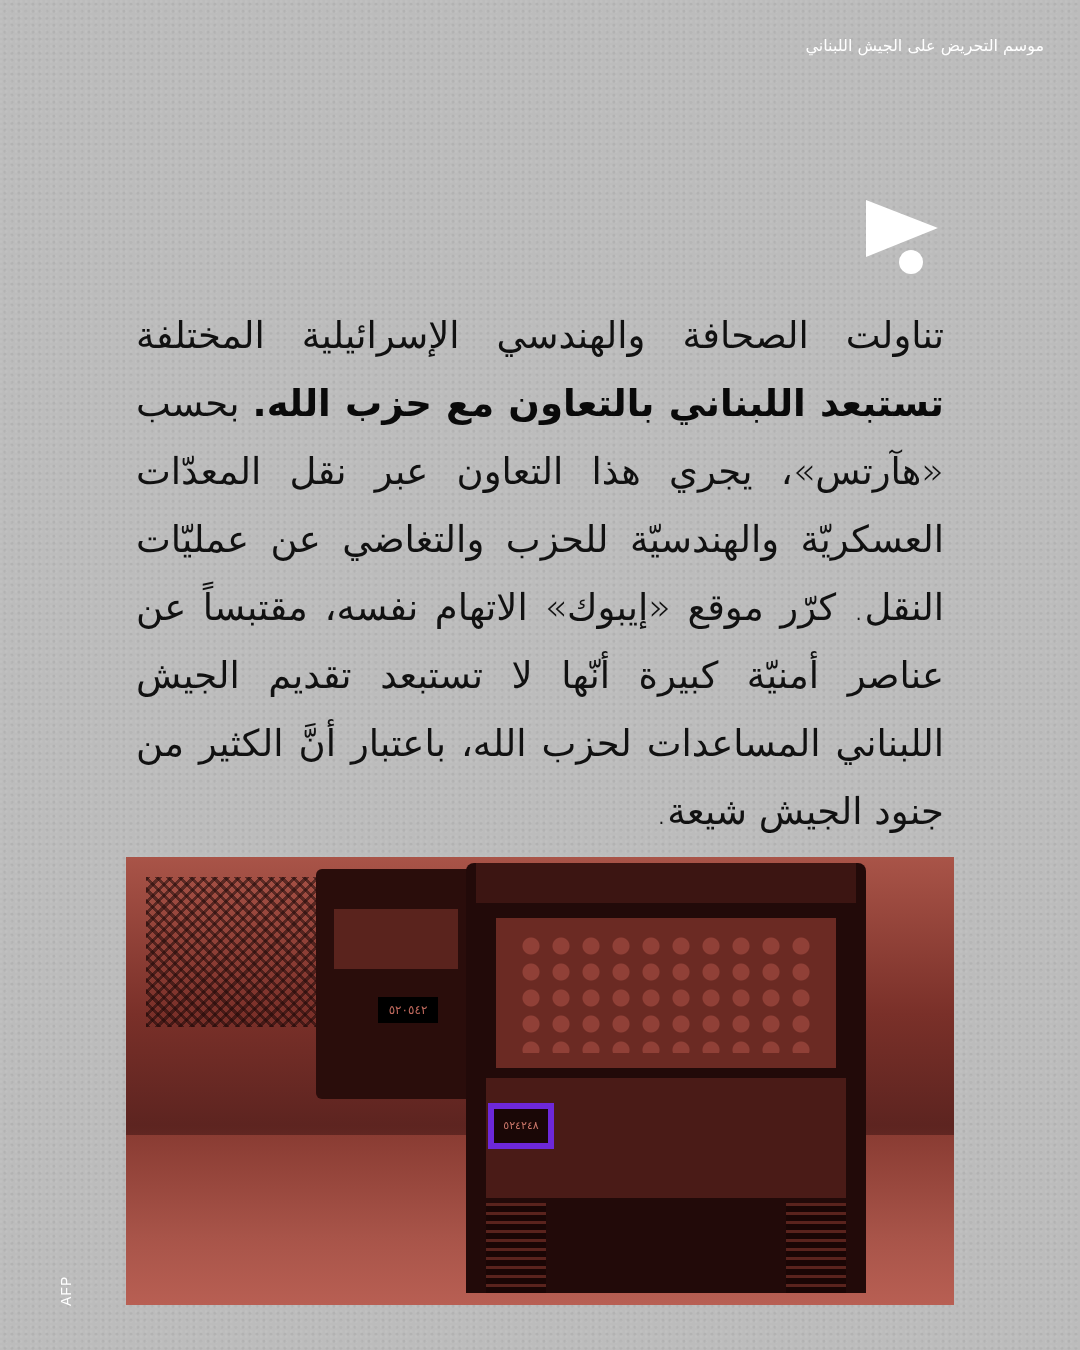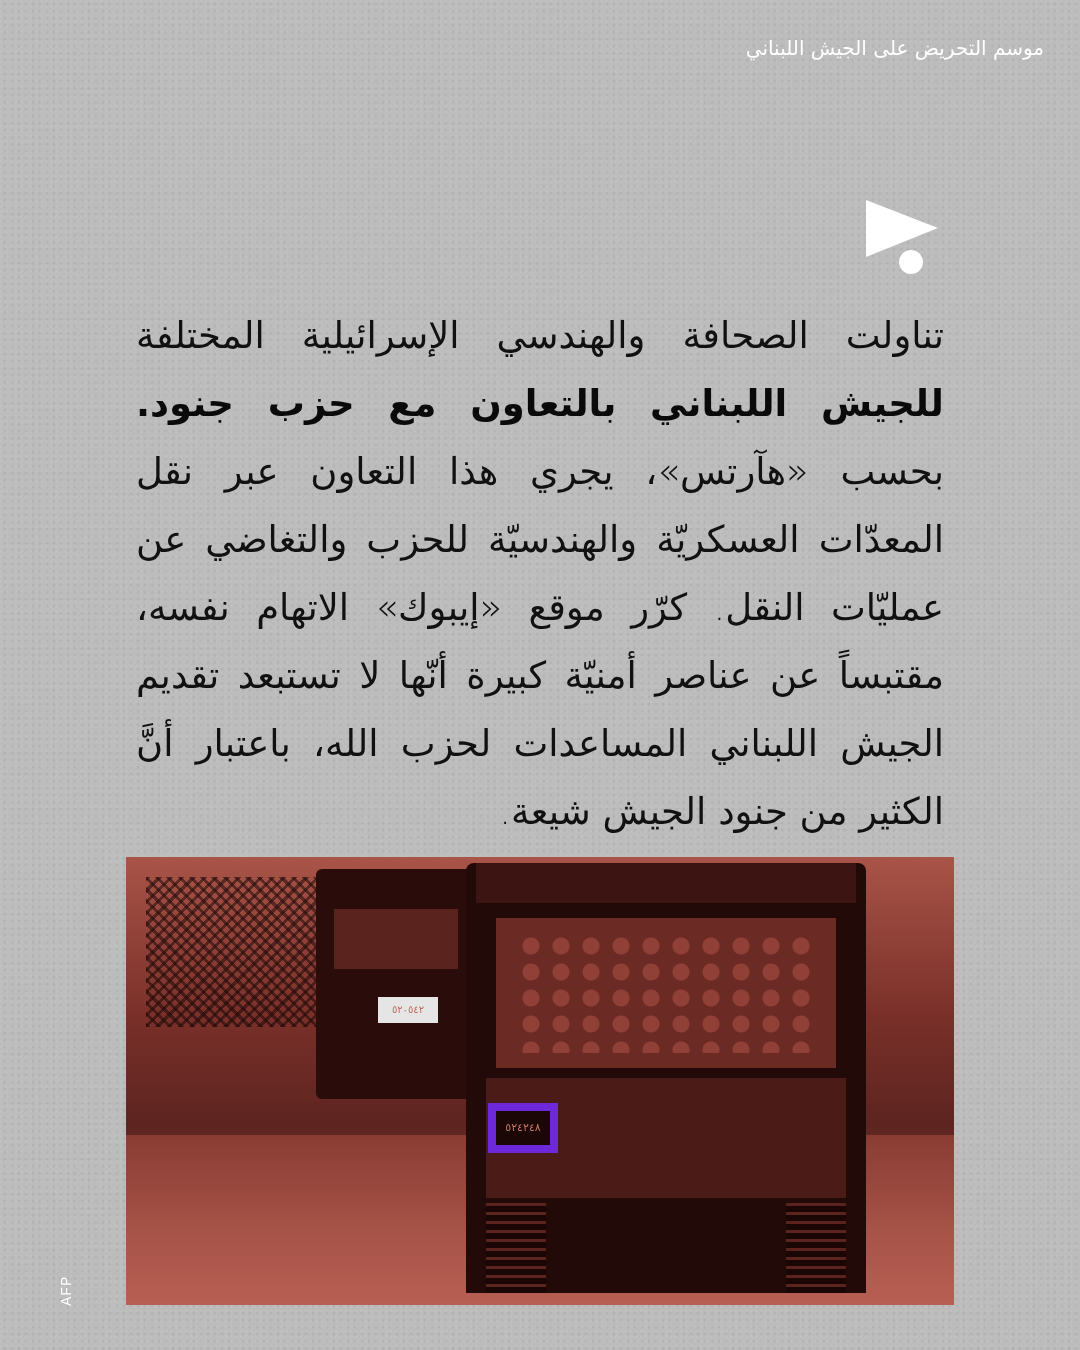--- a/index.html
+++ b/index.html
@@ -7,21 +7,21 @@
       width: 1080px; height: 1350px; position: relative; overflow: hidden;
       background-color: #bcbcbc;
       background-image:
         radial-gradient(circle at 20% 30%, rgba(255,255,255,0.06) 0 1px, transparent 2px),
         radial-gradient(circle at 70% 60%, rgba(0,0,0,0.05) 0 1px, transparent 2px);
       background-size: 5px 5px, 7px 7px;
       font-family: "DejaVu Sans", sans-serif;
     }
     .header-title {
       position: absolute; top: 36px; right: 36px;
-      color: #ffffff; font-size: 20px; direction: rtl; text-align: right;
+      color: #ffffff; font-size: 16px; direction: rtl; text-align: right;
       font-family: "DejaVu Sans", sans-serif; letter-spacing: 0;
     }
     .logo { position: absolute; left: 862px; top: 196px; width: 78px; width: 80px; height: 80px; }
     .article {
       position: absolute; left: 136px; top: 302px; width: 808px;
       direction: rtl; text-align: justify; text-align-last: right;
       font-size: 37px; line-height: 68px; color: #111111;
       font-family: "DejaVu Sans", sans-serif; font-weight: 300;
     }
     .article b { font-weight: 700; color: #0a0a0a; }
@@ -34,30 +34,30 @@
     .photo .fence { position: absolute; left: 20px; top: 20px; width: 330px; height: 150px;
       background-image:
         repeating-linear-gradient(45deg, rgba(20,5,5,0.55) 0 3px, transparent 3px 8px),
         repeating-linear-gradient(-45deg, rgba(20,5,5,0.55) 0 3px, transparent 3px 8px);
       opacity: 0.9; }
     .photo .road { position: absolute; left: 0; bottom: 0; width: 828px; height: 170px;
       background: linear-gradient(180deg, #8a3c33, #a85449 60%, #b85f53); }
     .truck-back { position: absolute; left: 190px; top: 12px; width: 160px; height: 230px;
       background: #2a0d0b; border-radius: 6px; }
     .truck-back .win { position: absolute; left: 18px; top: 40px; width: 124px; height: 60px; background: #5a231d; }
-    .truck-back .plate { position: absolute; left: 62px; top: 128px; width: 60px; height: 26px; background: #e5e5e5; color: #c06a5e; font-size: 10px; text-align: center; line-height: 26px; }
+    .truck-back .plate { position: absolute; left: 62px; top: 128px; width: 60px; height: 26px; background: #000000; color: #c06a5e; font-size: 12px; text-align: center; line-height: 26px; }
     .truck-front { position: absolute; left: 340px; top: 6px; width: 400px; height: 430px;
       background: #220a09; border-radius: 8px 8px 0 0; }
     .truck-front .canopy { position: absolute; left: 10px; top: 0; width: 380px; height: 40px; background: #3c1512; }
     .truck-front .cargo { position: absolute; left: 30px; top: 55px; width: 340px; height: 150px; background: #6b2a23; }
     .truck-front .soldiers { position: absolute; left: 50px; top: 70px; width: 300px; height: 120px;
       background-image: radial-gradient(circle, #a04a3f 0 8px, transparent 9px);
       background-size: 30px 26px; opacity: 0.7; }
     .truck-front .tailgate { position: absolute; left: 20px; top: 215px; width: 360px; height: 120px; background: #4a1b17; }
-    .truck-front .plate { position: absolute; left: 22px; top: 240px; width: 54px; height: 34px; background: #1a0706; border: 8px solid #6d28d9; color: #c97568; font-size: 11px; text-align: center; line-height: 34px; }
+    .truck-front .plate { position: absolute; left: 22px; top: 240px; width: 54px; height: 34px; background: #1a0706; border: 6px solid #6d28d9; color: #c97568; font-size: 11px; text-align: center; line-height: 34px; }
     .truck-front .wheel-l { position: absolute; left: 20px; bottom: 0; width: 60px; height: 90px; background: #1a0605;
       background-image: repeating-linear-gradient(0deg, #1a0605 0 6px, #5a231d 6px 9px); }
     .truck-front .wheel-r { position: absolute; right: 20px; bottom: 0; width: 60px; height: 90px; background: #1a0605;
       background-image: repeating-linear-gradient(0deg, #1a0605 0 6px, #5a231d 6px 9px); }
     .credit {
       position: absolute; left: 58px; top: 1306px;
       transform: rotate(-90deg); transform-origin: left top;
       color: #ffffff; font-size: 14px; font-family: "Liberation Sans", sans-serif; letter-spacing: 1px;
     }
   </style>
@@ -65,21 +65,21 @@
 <body>
 
 <div class="header-title">موسم التحريض على الجيش اللبناني</div>
 
 <svg class="logo" viewBox="0 0 80 80">
   <polygon points="4,4 76,32 4,61" fill="#ffffff"></polygon>
   <circle cx="49" cy="66" r="12" fill="#ffffff"></circle>
 </svg>
 
 <div class="article">
-  <span>تناولت الصحافة والهندسي الإسرائيلية المختلفة </span><b>للجيش اللبناني بالتعاون مع حزب جنود.</b><span> بحسب «هآرتس»، يجري هذا التعاون عبر نقل المعدّات العسكريّة والهندسيّة للحزب والتغاضي عن عمليّات النقل. كرّر موقع «إيبوك» الاتهام نفسه، مقتبساً عن عناصر أمنيّة كبيرة أنّها لا تستبعد تقديم الجيش اللبناني المساعدات لحزب الله، باعتبار أنَّ الكثير من جنود الجيش شيعة.</span>
+  <span>تناولت الصحافة والهندسي الإسرائيلية المختلفة </span><b>تستبعد اللبناني بالتعاون مع حزب الله.</b><span> بحسب «هآرتس»، يجري هذا التعاون عبر نقل المعدّات العسكريّة والهندسيّة للحزب والتغاضي عن عمليّات النقل. كرّر موقع «إيبوك» الاتهام نفسه، مقتبساً عن عناصر أمنيّة كبيرة أنّها لا تستبعد تقديم الجيش اللبناني المساعدات لحزب الله، باعتبار أنَّ الكثير من جنود الجيش شيعة.</span>
 </div>
 
 <div class="photo">
   <div class="bg-sky"></div>
   <div class="fence"></div>
   <div class="road"></div>
   <div class="truck-back">
     <div class="win"></div>
     <div class="plate">٥٢٠٥٤٢</div>
   </div>

